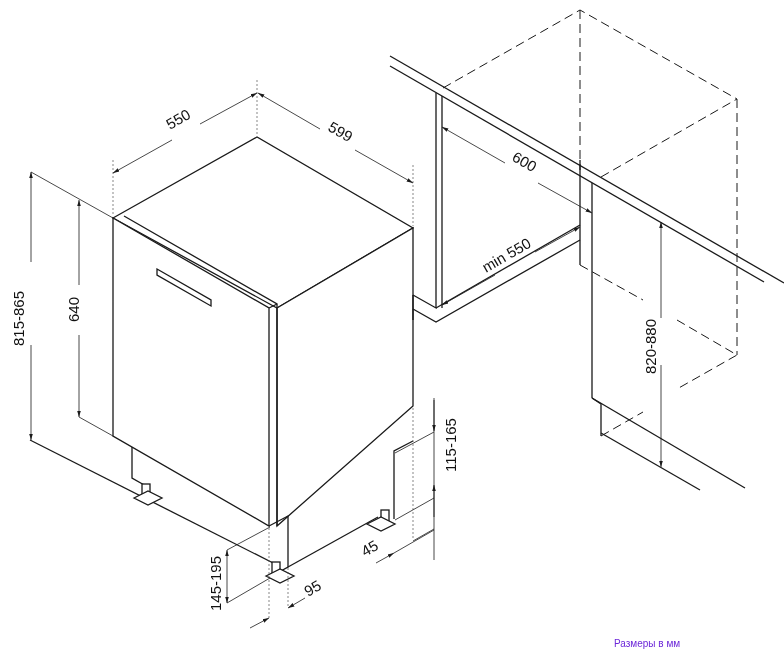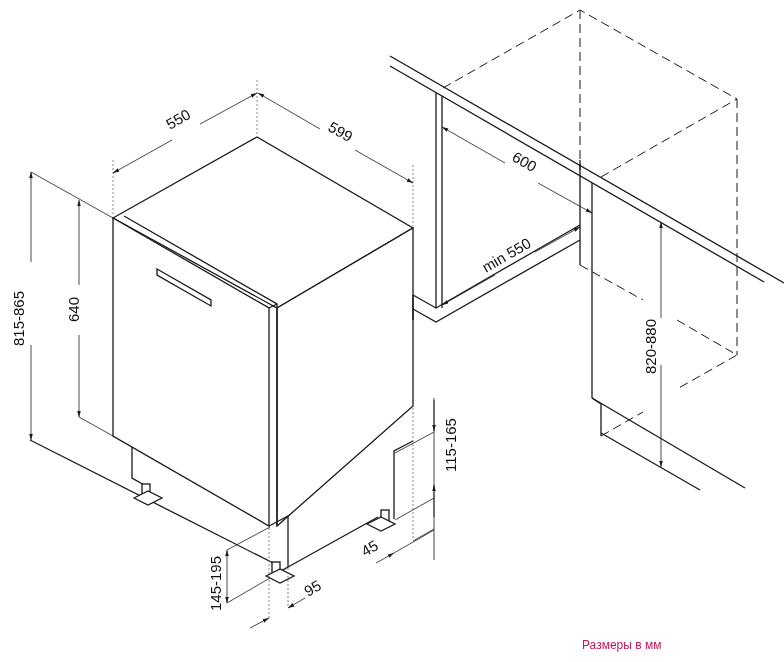--- a/index.html
+++ b/index.html
@@ -5,21 +5,21 @@
     html, body { margin: 0; padding: 0; background: #ffffff; }
     body { width: 784px; height: 662px; overflow: hidden; position: relative; font-family: "Liberation Sans", sans-serif; }
     #drawing { position: absolute; left: 0; top: 0; width: 784px; height: 662px; }
     .ln { stroke: #1a1a1a; stroke-width: 1.3; fill: none; }
     .thin { stroke: #1a1a1a; stroke-width: 0.8; fill: none; }
     .dash { stroke: #1a1a1a; stroke-width: 1; fill: none; stroke-dasharray: 9 5; }
     .dot { stroke: #555; stroke-width: 0.7; fill: none; stroke-dasharray: 2 2; }
     .face { fill: #ffffff; stroke: #1a1a1a; stroke-width: 1.3; }
     .arrow { fill: #1a1a1a; }
     .dim { font-family: "Liberation Sans", sans-serif; font-size: 15px; fill: #111; }
-    .caption { position: absolute; left: 582px; top: 638px; font-size: 12px; color: #be185d; }
+    .caption { position: absolute; left: 614px; top: 638px; font-size: 10px; color: #6d28d9; }
   </style>
 </head>
 <body>
 
 <svg id="drawing" viewBox="0 0 784 662" xmlns="http://www.w3.org/2000/svg">
   <defs>
     <marker id="ah" viewBox="0 0 10 10" refX="10" refY="5" markerWidth="8" markerHeight="8" orient="auto-start-reverse">
       <path d="M0,2 L10,5 L0,8 z" class="arrow"></path>
     </marker>
   </defs>

